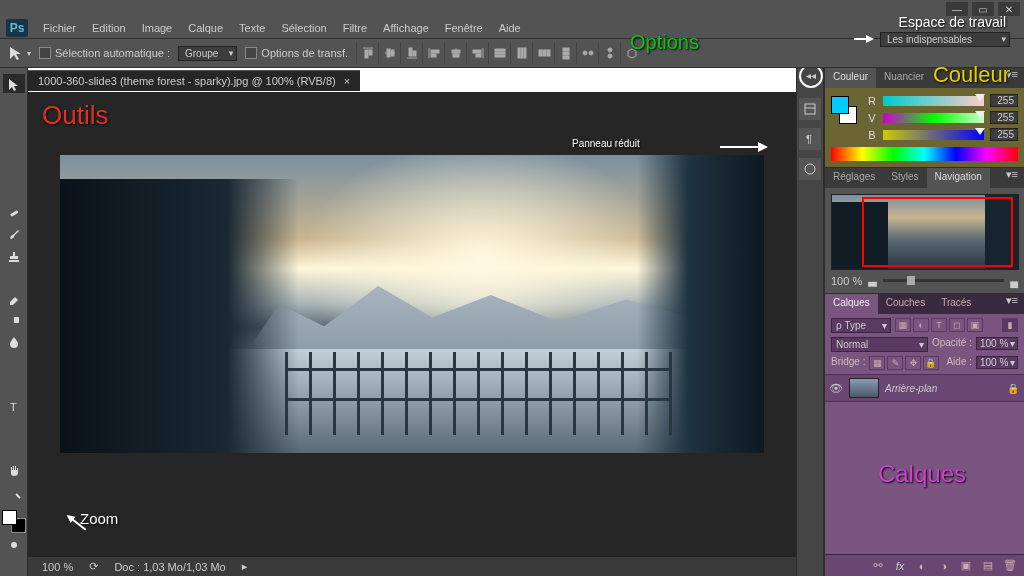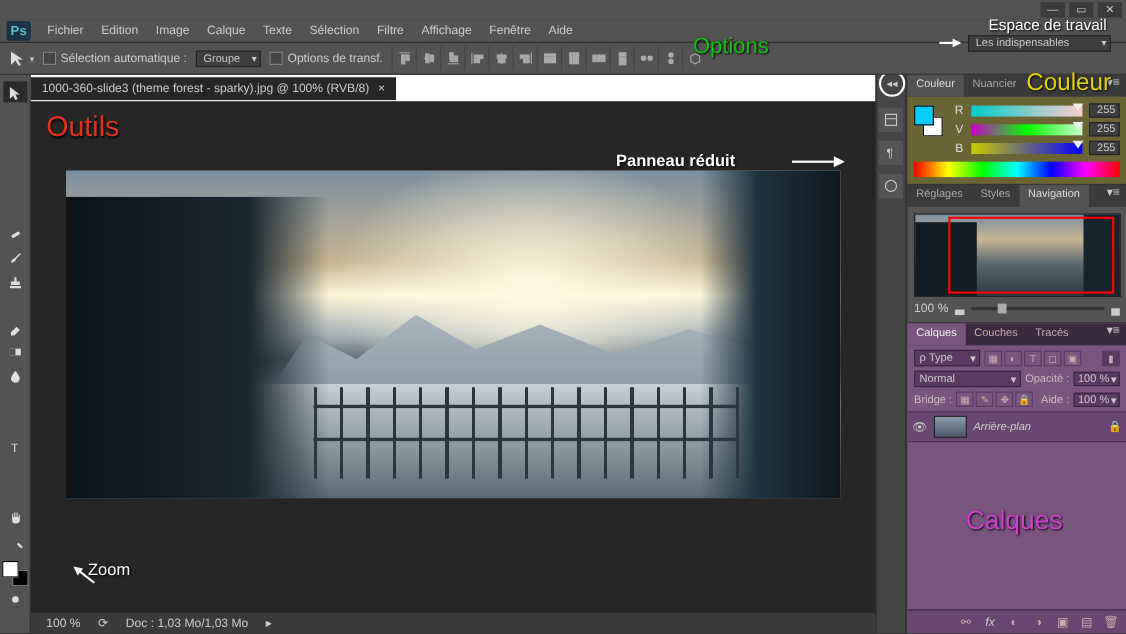--- a/index.html
+++ b/index.html
@@ -77,21 +77,21 @@
 .nav-thumb .rt{position:absolute;right:0;top:0;width:18%;height:100%;background:#16242e}
 .nav-rect{position:absolute;left:30px;top:2px;right:5px;bottom:2px;border:2px solid #ff0000}
 .nav-status{display:flex;align-items:center;gap:6px;margin-top:4px}
 .nav-slider{flex:1;height:3px;background:#333;position:relative}
 .nav-slider::after{content:"";position:absolute;left:20%;top:-3px;width:8px;height:9px;background:#aaa}
 .layers-panel{flex:1;background:#7a5580;display:flex;flex-direction:column}
 .layers-panel .panel-tabs{background:#3a2a40}
 .layers-panel .ptab{color:#caa}
 .layers-panel .ptab.active{background:#7a5580;color:#eee}
 .layer-controls{padding:4px 6px;display:flex;flex-direction:column;gap:4px}
-.lc-row{display:flex;align-items:center;gap:4px}
+.lc-row{display:flex;align-items:flex-start;gap:4px}
 .lc-dd{flex:1;background:#5a3a62;border:1px solid #3a2440;padding:1px 4px;font-size:10px;position:relative}
 .lc-dd::after{content:"▾";position:absolute;right:3px}
 .lc-icons{display:flex;gap:2px}
 .lc-ic{width:16px;height:14px;border:1px solid #5a3a62;display:flex;align-items:center;justify-content:center;font-size:9px;color:#caa}
 .lc-lbl{font-size:10px;color:#cbb}
 .lc-val{width:42px;background:#5a3a62;border:1px solid #3a2440;padding:0 3px;font-size:10px;position:relative}
 .lc-val::after{content:"▾";position:absolute;right:2px}
 .layer-list{flex:1}
 .layer-row{display:flex;align-items:center;height:28px;background:#6a4672;border-top:1px solid #4a3052;border-bottom:1px solid #4a3052;padding:0 4px;gap:6px}
 .eye{width:14px;text-align:center}
@@ -100,21 +100,21 @@
 .lock{margin-left:auto;font-size:10px}
 .layers-foot{height:22px;background:#6a4672;display:flex;align-items:center;justify-content:flex-end;gap:6px;padding:0 6px;border-top:1px solid #3a2440}
 .lf-ic{width:16px;height:16px;display:flex;align-items:center;justify-content:center;color:#caa;font-size:11px}
 
 .ann{position:absolute;font-weight:normal;pointer-events:none;text-shadow:1px 1px 2px #000}
 .ann-outils{left:42px;top:100px;color:#e03020;font-size:26px}
 .ann-options{left:630px;top:31px;color:#10c010;font-size:20px}
 .ann-couleur{right:14px;top:62px;color:#e0d000;font-size:22px}
 .ann-calques{right:58px;top:460px;color:#d040d0;font-size:24px}
 .ann-workspace{right:18px;top:14px;color:#fff;font-size:14px;font-weight:normal}
-.ann-panneau{left:560px;top:138px;color:#fff;font-size:15px;font-weight:bold}
+.ann-panneau{left:572px;top:138px;color:#fff;font-size:10px;font-weight:normal}
 .ann-zoom{left:80px;top:510px;color:#fff;font-size:15px;font-weight:normal}
 .arrow{position:absolute;pointer-events:none}
 .arrow-panneau{left:720px;top:146px;width:46px;height:2px;background:#fff}
 .arrow-panneau::after{content:"";position:absolute;right:-2px;top:-4px;border-left:10px solid #fff;border-top:5px solid transparent;border-bottom:5px solid transparent}
 .arrow-ws{right:152px;top:38px;width:18px;height:2px;background:#fff}
 .arrow-ws::after{content:"";position:absolute;right:-2px;top:-3px;border-left:8px solid #fff;border-top:4px solid transparent;border-bottom:4px solid transparent}
 .arrow-zoom{left:66px;top:522px;width:22px;height:2px;background:#fff;transform:rotate(38deg)}
 .arrow-zoom::after{content:"";position:absolute;left:-2px;top:-3px;border-right:8px solid #fff;border-top:4px solid transparent;border-bottom:4px solid transparent}
 </style>
 </head>

